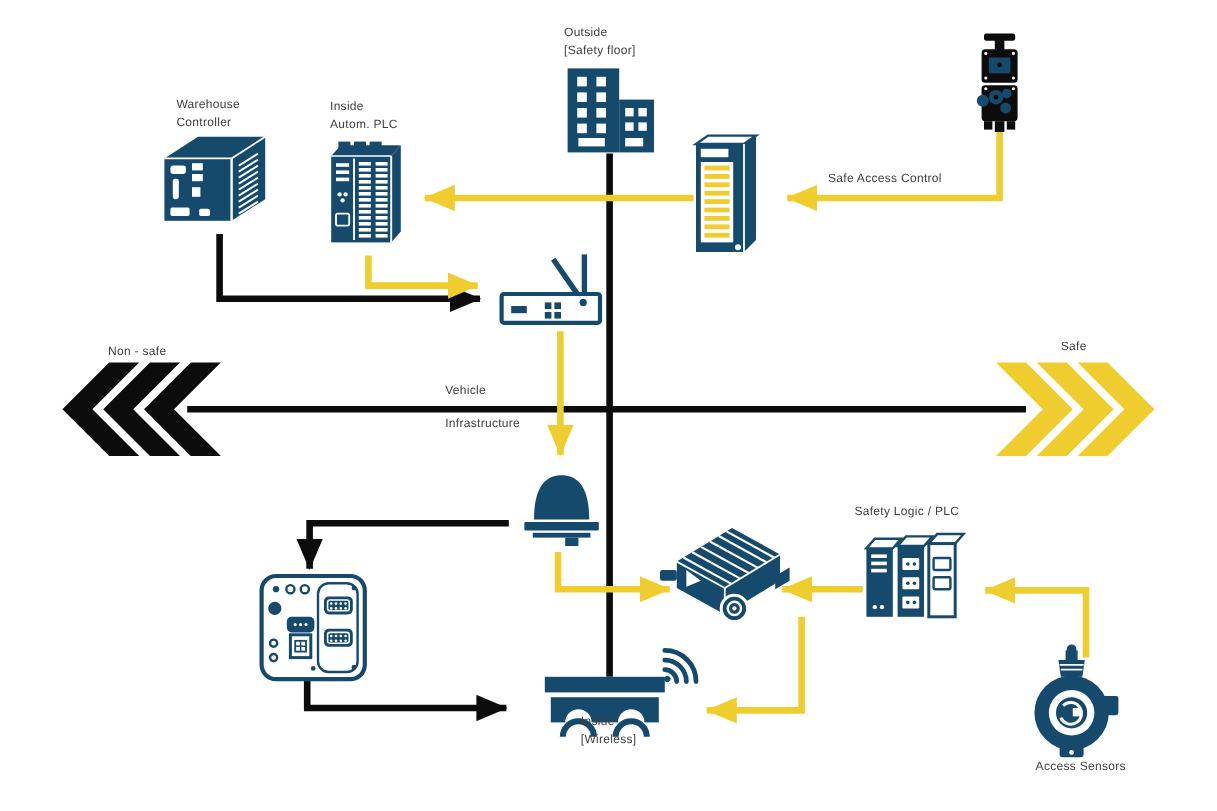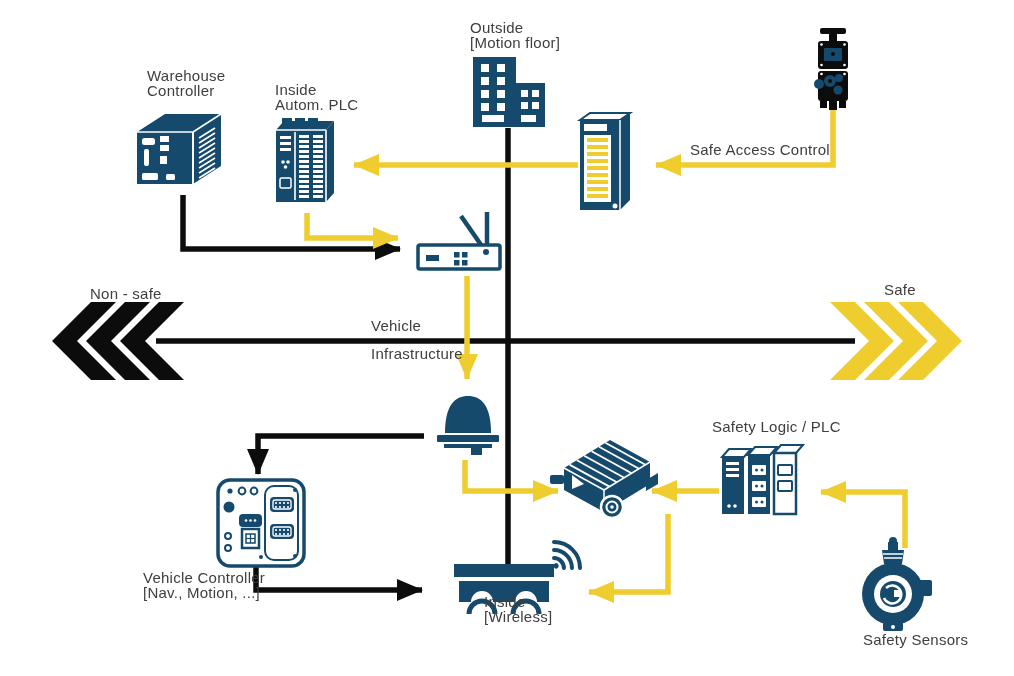--- a/index.html
+++ b/index.html
@@ -6,21 +6,21 @@
     --blue:#164A6D; --yellow:#F0CD2E; --black:#0C0C0C; --text:#3E3E3E; --background:#FFFFFF;
   }
   html,body{margin:0;padding:0;background:#fff;}
   .canvas{
     position:relative;width:1014px;height:676px;overflow:hidden;
     background:var(--background);
     font-family:"Liberation Sans",sans-serif;
   }
   .canvas svg{position:absolute;overflow:visible;}
   .lbl{
-    position:absolute;color:var(--text);font-size:15px;line-height:15px;
+    position:absolute;color:var(--text);font-size:10px;line-height:15px;
     letter-spacing:.25px;white-space:nowrap;font-weight:400;
   }
   .lbl span{display:block;}
 </style>
 </head>
 <body>
 
 <div class="canvas">
 
   <svg style="left:0;top:0" width="1014" height="676" viewBox="0 0 1014 676">
@@ -344,33 +344,33 @@
 
   <svg style="left:534px;top:520px" width="64" height="62" viewBox="0 0 64 62">
     <g transform="rotate(45 20 48)" stroke="var(--blue)" stroke-width="4" fill="none" stroke-linecap="round">
       <path d="M13 41 A 10 10 0 0 1 27 41"></path>
       <path d="M7.3 35.3 A 18 18 0 0 1 32.7 35.3"></path>
       <path d="M1.6 29.6 A 26 26 0 0 1 38.4 29.6"></path>
       <circle cx="20" cy="45" r="2.6" fill="var(--blue)" stroke="none"></circle>
     </g>
   </svg>
 
-  <div class="lbl" style="left:147px;top:68px">
+  <div class="lbl" style="left:147px;top:80px">
     <span>Warehouse</span>
     <span>Controller</span>
   </div>
 
   <div class="lbl" style="left:275px;top:82px">
     <span>Inside</span>
     <span>Autom. PLC</span>
   </div>
 
   <div class="lbl" style="left:470px;top:20px">
     <span>Outside</span>
-    <span>[Motion floor]</span>
+    <span>[Safety floor]</span>
   </div>
 
   <div class="lbl" style="left:690px;top:142px">
     <span>Safe Access Control</span>
   </div>
 
   <div class="lbl" style="left:90px;top:286px">
     <span>Non - safe</span>
   </div>
 
@@ -378,31 +378,27 @@
     <span>Safe</span>
   </div>
 
   <div class="lbl" style="left:371px;top:318px">
     <span>Vehicle</span>
   </div>
   <div class="lbl" style="left:371px;top:346px">
     <span>Infrastructure</span>
   </div>
 
-  <div class="lbl" style="left:143px;top:570px">
-    <span>Vehicle Controller</span>
-    <span>[Nav., Motion, ...]</span>
-  </div>
 
   <div class="lbl" style="left:484px;top:594px">
     <span>Inside</span>
     <span>[Wireless]</span>
   </div>
 
   <div class="lbl" style="left:712px;top:419px">
     <span>Safety Logic / PLC</span>
   </div>
 
   <div class="lbl" style="left:863px;top:632px">
-    <span>Safety Sensors</span>
+    <span>Access Sensors</span>
   </div>
 
 </div>
 
 </body></html>

